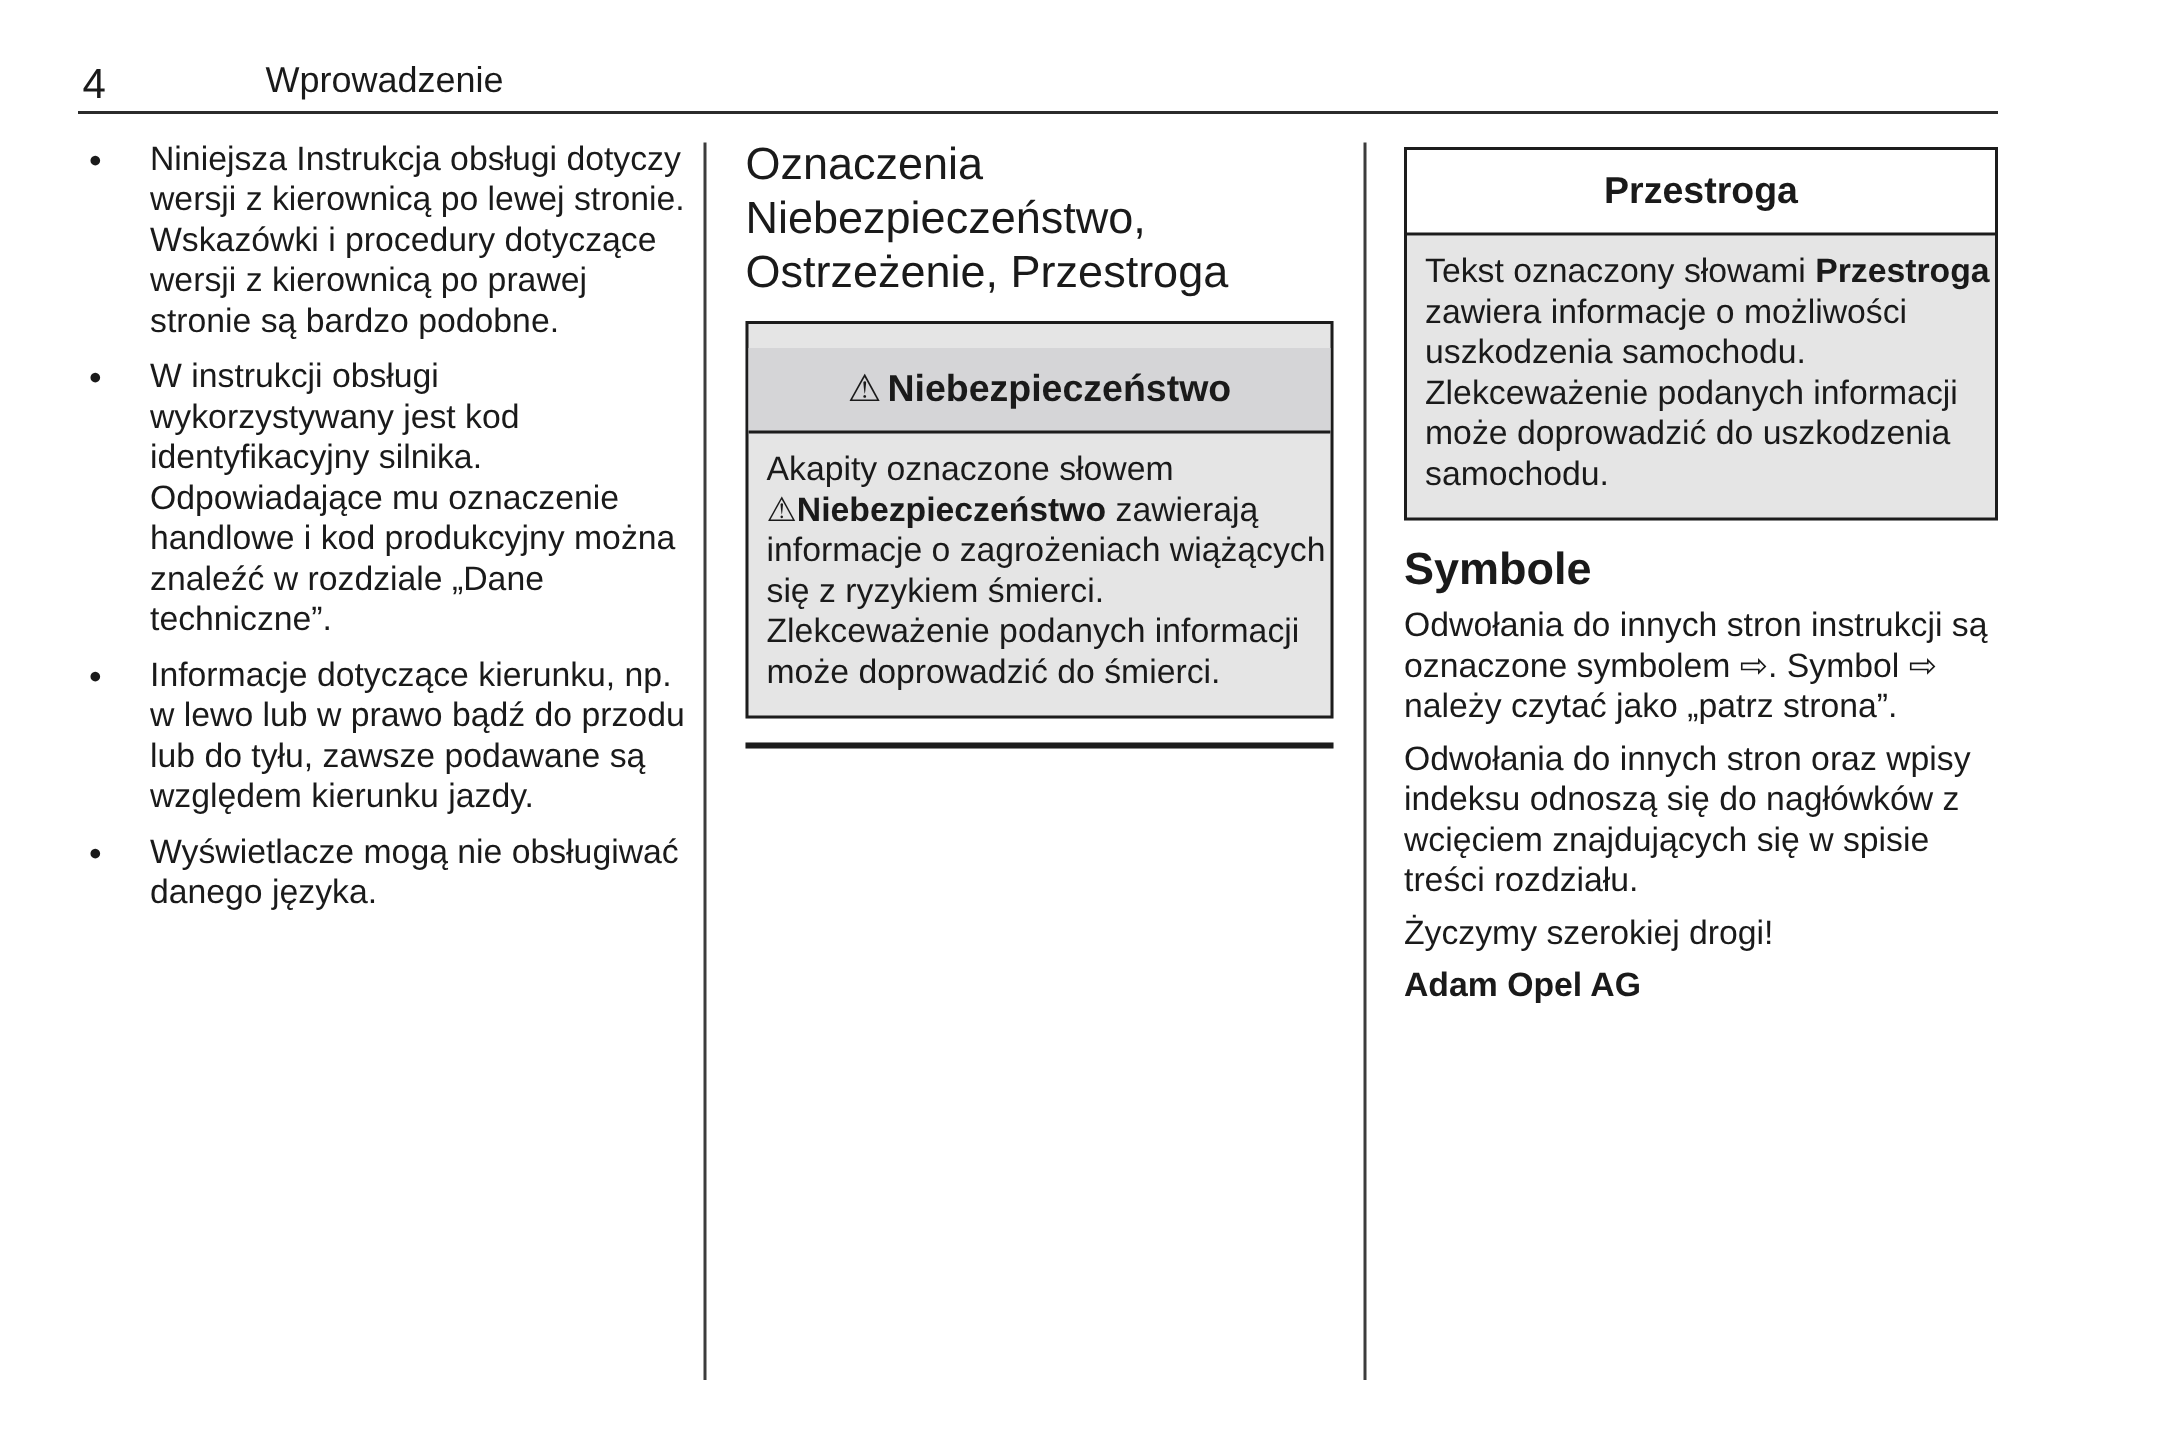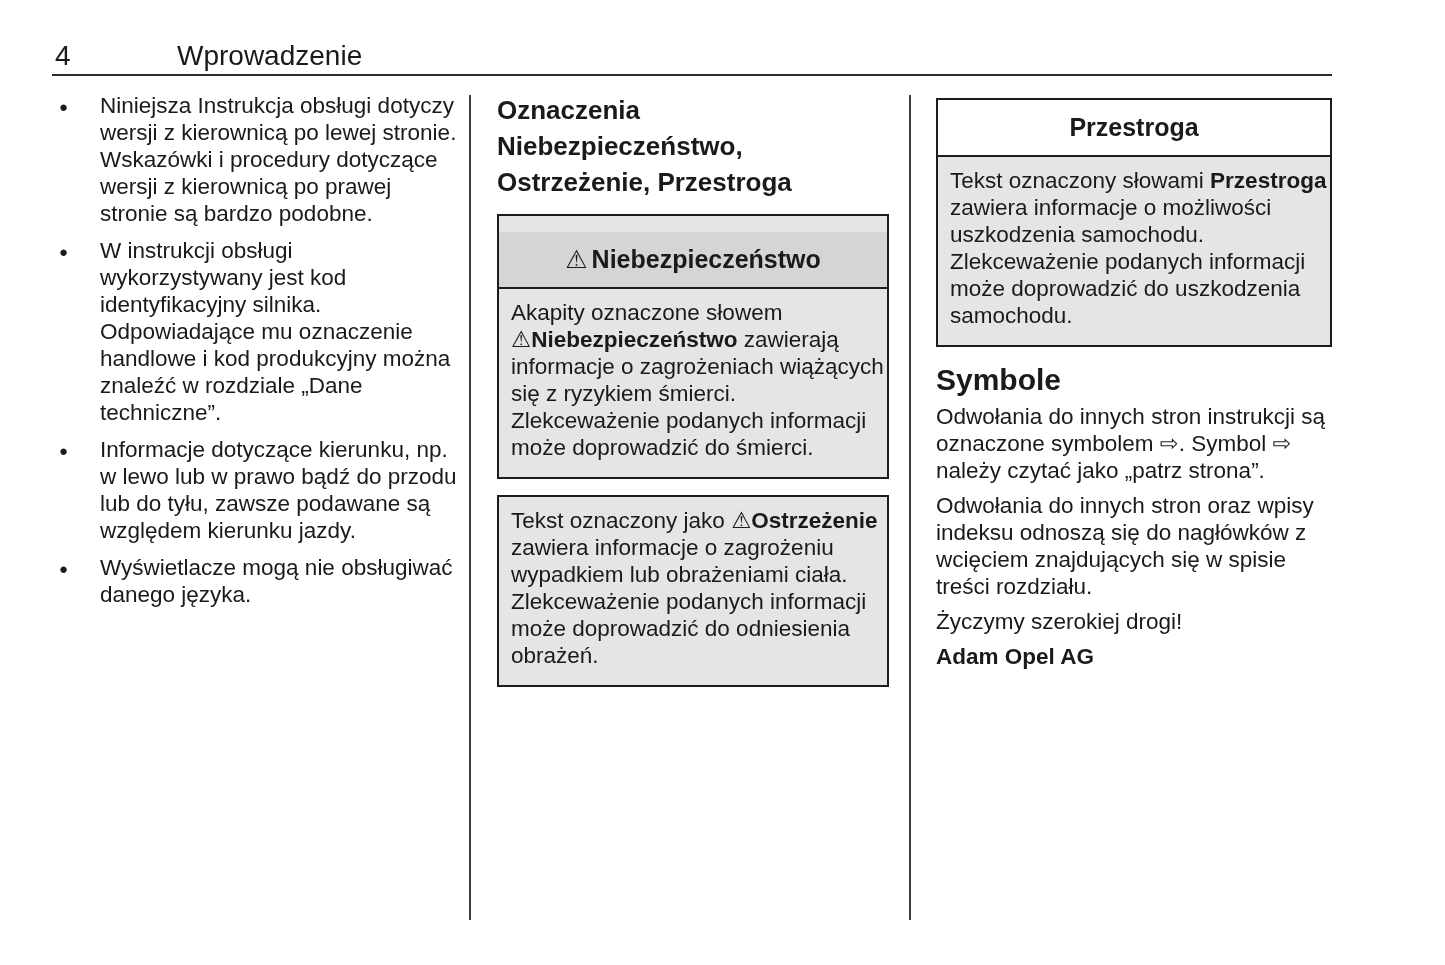--- a/index.html
+++ b/index.html
@@ -7,21 +7,21 @@
     position:relative;
     width:1445px; height:965px;
     background:#ffffff;
     font-family:"Liberation Sans","DejaVu Sans",sans-serif;
     color:#1a1a1a;
     overflow:hidden;
   }
 
   
   .page-number   { position:absolute; left:55px;  top:40px; font-size:28px; }
-  .page-title    { position:absolute; left:177px; top:40px; font-size:28px;text-align:right; }
+  .page-title    { position:absolute; left:177px; top:40px; font-size:24px;text-align:right; }
   .header-rule   { position:absolute; left:52px;  top:74px; width:1280px; height:2px; background:#2b2b2b; }
 
   
   .divider { position:absolute; top:95px; width:2px; height:825px; background:#3c3c3c; }
   .divider-1 { left:469px; }
   .divider-2 { left:909px; }
 
   
   .col { position:absolute; top:92px; font-size:22.5px; line-height:27px; }
   .col-left   { left:55px;  width:402px; }
@@ -32,21 +32,21 @@
   ul.bullets { list-style:none; margin:0; padding:0; }
   ul.bullets li { position:relative; padding-left:45px; margin:0 0 10px 0; }
   ul.bullets li::before {
     content:"\25CF";
     position:absolute; left:4px; top:1px;
     font-size:15px;
   }
 
   
   h2.section-heading {
-    margin:0; font-size:26px; line-height:36px; font-weight:bold;
+    margin:0; font-size:30px; line-height:36px; font-weight:normal;
     white-space:pre-line; letter-spacing:0;
   }
   h2.symbols-heading { margin:16px 0 2px 0; font-size:30px; line-height:34px; font-weight:bold; }
 
   
   .warn-box { border:2px solid #1c1c1c; background:#e5e5e5; }
   .warn-box .box-header {
     text-align:center; font-weight:bold; font-size:25px; line-height:29px;
     padding:13px 4px; border-bottom:2px solid #1c1c1c;
   }
@@ -92,21 +92,20 @@
 Ostrzeżenie, Przestroga</h2>
 
     <div class="warn-box box-danger">
       <div class="box-header gray">
         <span class="warn-icon">⚠︎</span><span>Niebezpieczeństwo</span>
       </div>
       <div class="box-body"><span>Akapity oznaczone słowem </span><span style="font-weight: bold;">⚠︎Niebezpieczeństwo</span><span> zawierają informacje o zagrożeniach wiążących się z ryzykiem śmierci. Zlekceważenie podanych informacji może doprowadzić do śmierci.</span></div>
     </div>
 
     <div class="warn-box box-warning">
-      <div class="box-body"><span>Tekst oznaczony jako </span><span style="font-weight: bold;">⚠︎Ostrzeżenie</span><span> zawiera informacje o zagrożeniu wypadkiem lub obrażeniami ciała. Zlekceważenie podanych informacji może doprowadzić do odniesienia obrażeń.</span></div>
     </div>
   </div>
 
   <div class="col col-right">
     <div class="warn-box box-caution">
       <div class="box-header white">
         <span>Przestroga</span>
       </div>
       <div class="box-body"><span>Tekst oznaczony słowami </span><span style="font-weight: bold;">Przestroga</span><span> zawiera informacje o możliwości uszkodzenia samochodu. Zlekceważenie podanych informacji może doprowadzić do uszkodzenia samochodu.</span></div>
     </div>

